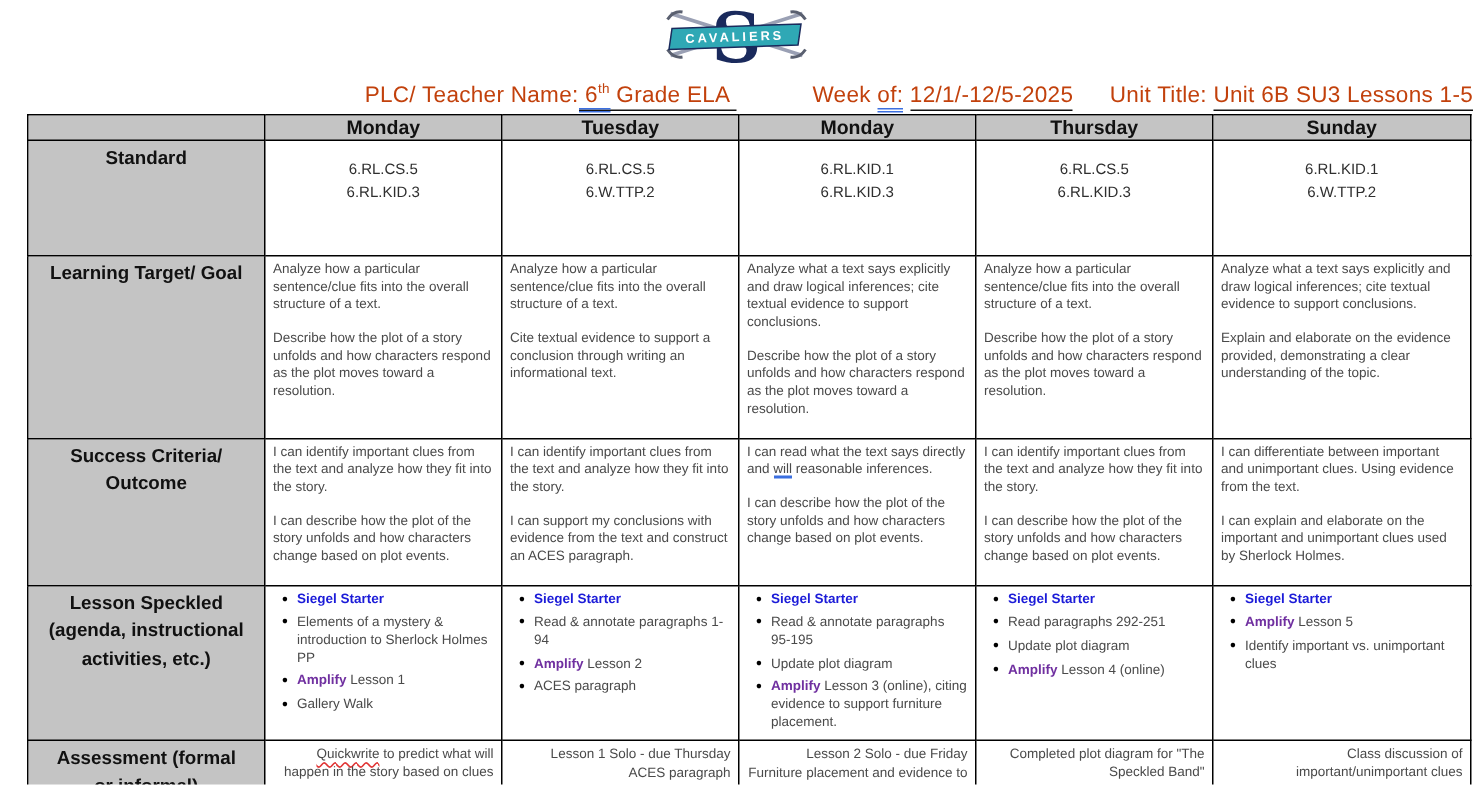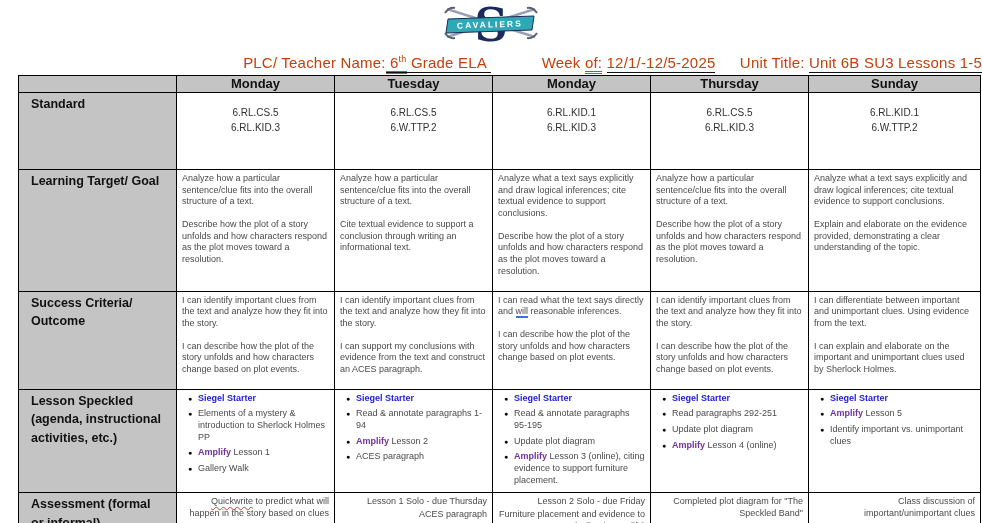--- a/index.html
+++ b/index.html
@@ -22,21 +22,21 @@
     border-collapse:collapse;table-layout:fixed;
     margin-left:18px;width:962px;
   }
   .plan th,.plan td{border:1.5px solid #000;vertical-align:top;overflow:hidden;}
   .plan thead th{
     background:var(--hdrgray,#c4c4c4);color:#111;
     font-size:13px;font-weight:bold;height:16px;padding:0 6px;text-align:center;
   }
   .plan th.corner{background:var(--hdrgray,#c4c4c4);}
   .rowlabel{
-    background:var(--hdrgray,#c4c4c4);color:#111;text-align:left;vertical-align:middle;
+    background:var(--hdrgray,#c4c4c4);color:#111;text-align:center;vertical-align:middle;
     font-size:12.5px;font-weight:bold;padding:2px 12px;line-height:1.5;
   }
   .cell{font-size:9px;line-height:1.3;color:#4a4a4a;padding:3px 5px 2px 5px;}
   .k-center{text-align:center;padding-top:13px;font-size:10px;color:#2f2f2f;margin-left:41px;}
   .k-center .item{margin-bottom:2px;}
   .k-paras .item{margin-bottom:11px;}
   .k-lines .item{margin-bottom:1px;text-align:right;}
   .k-bullets .item{display:flex;margin-bottom:4px;}
   .k-bullets .marker{flex:0 0 16px;text-align:center;font-size:7px;padding-top:1px;color:#000;}
   .k-bullets .btxt{flex:1 1 auto;}

